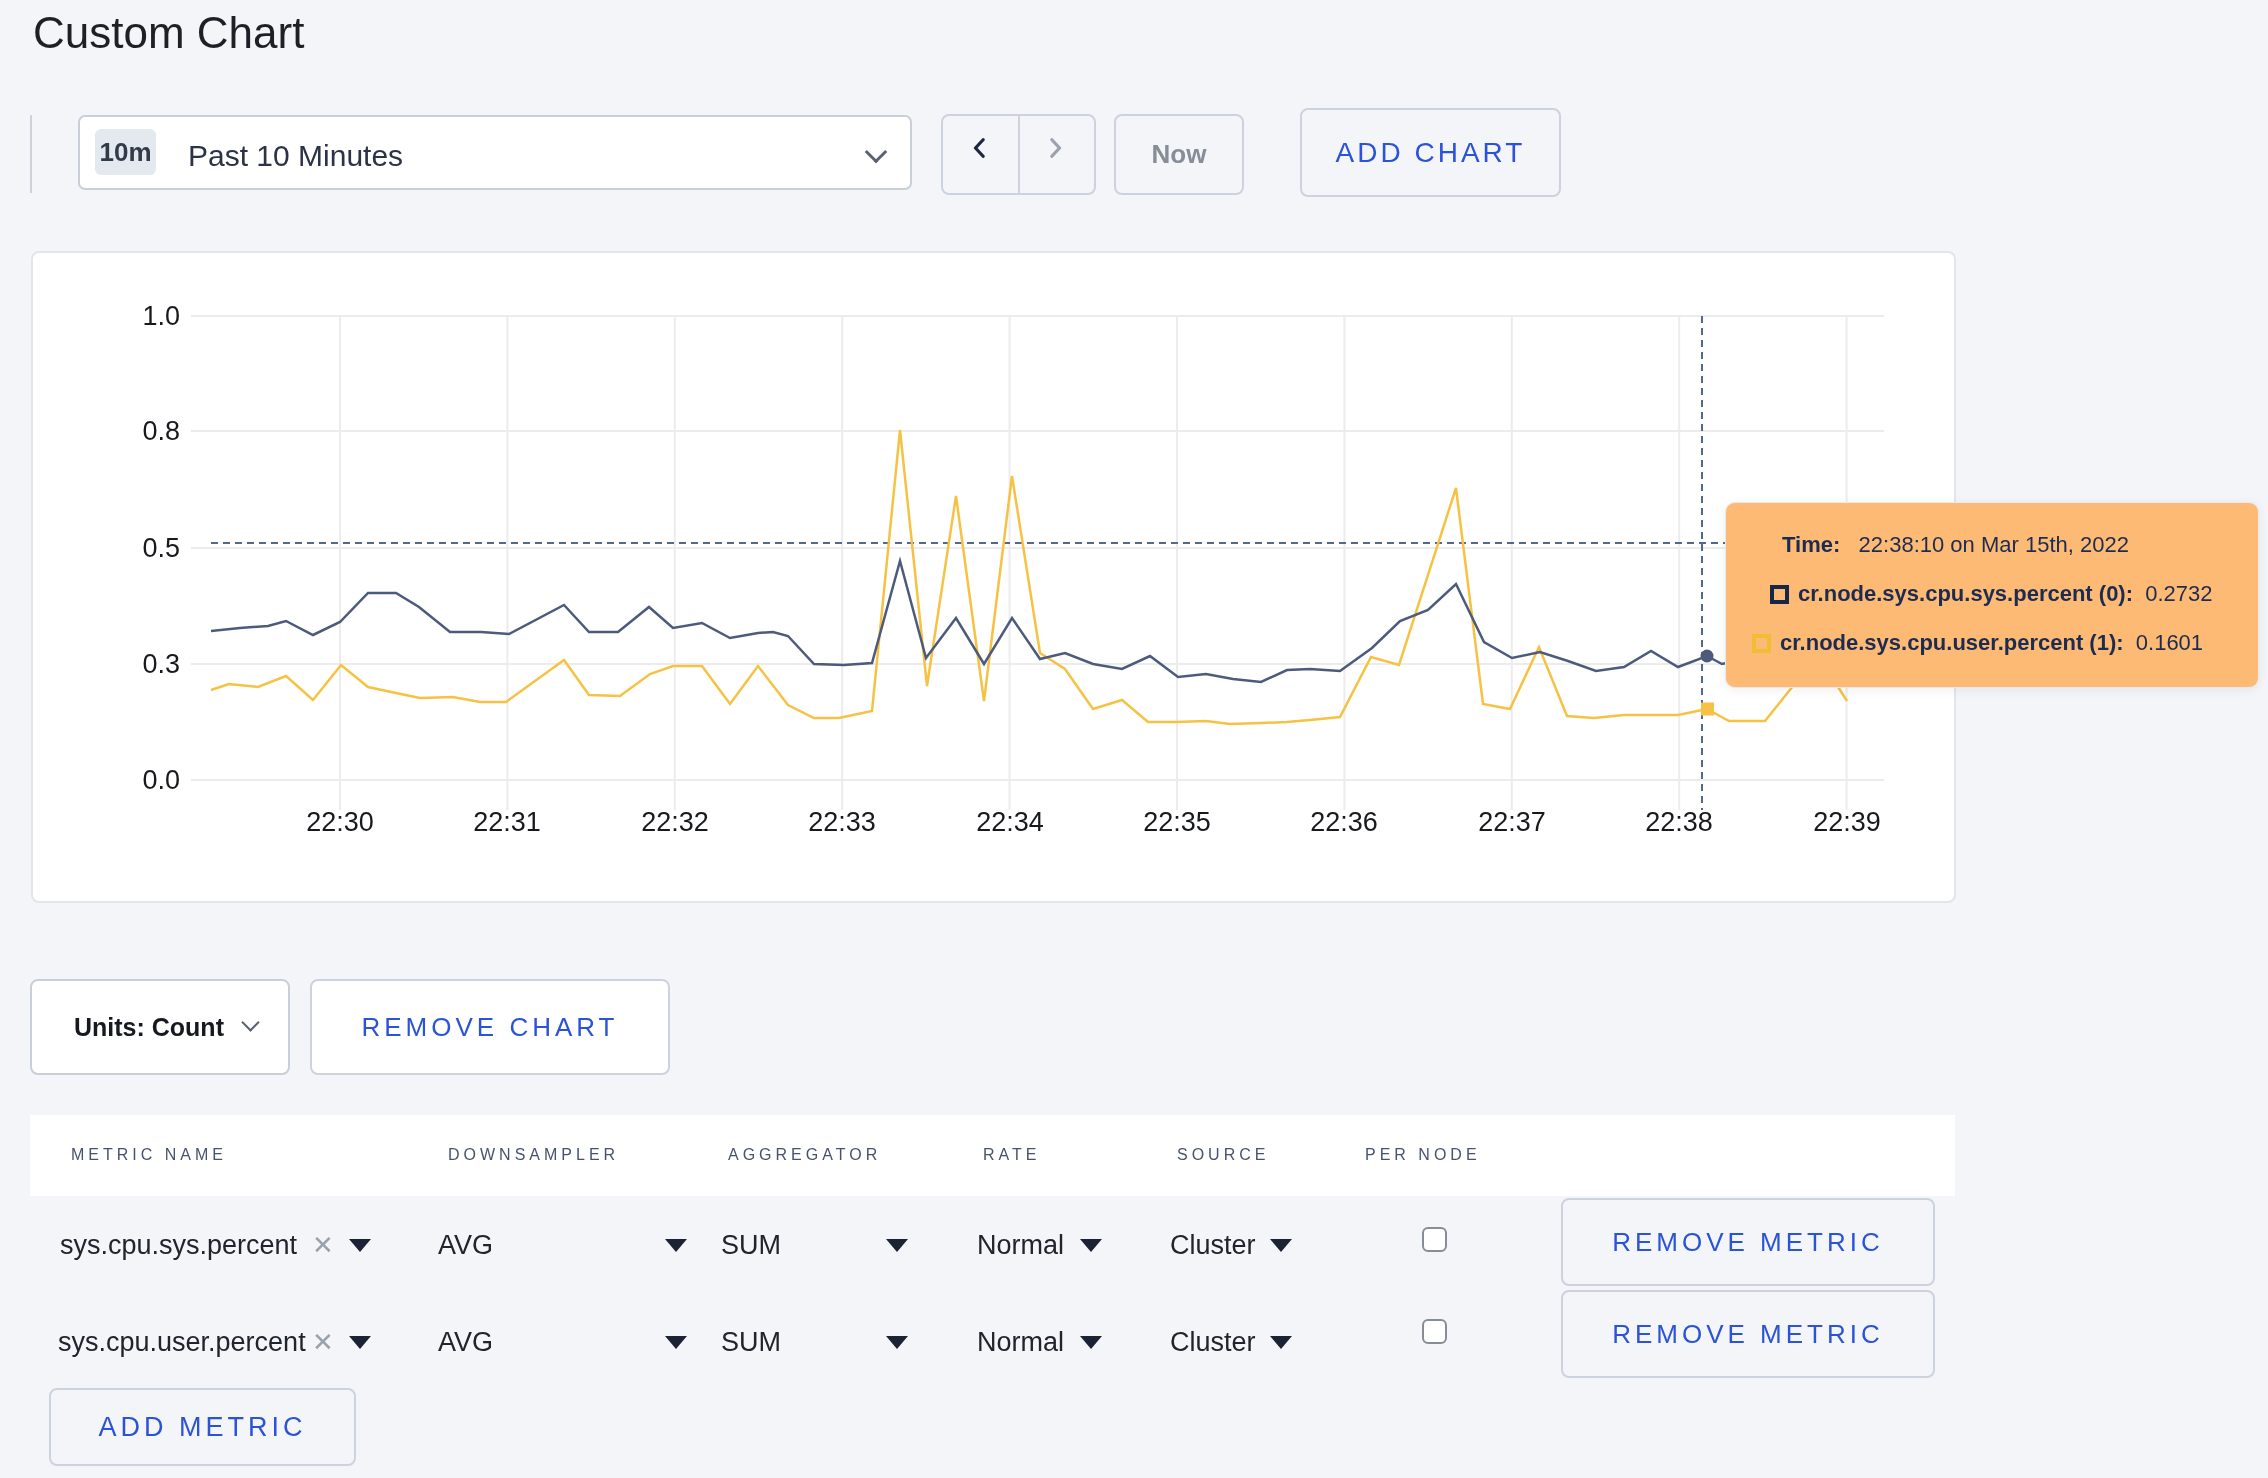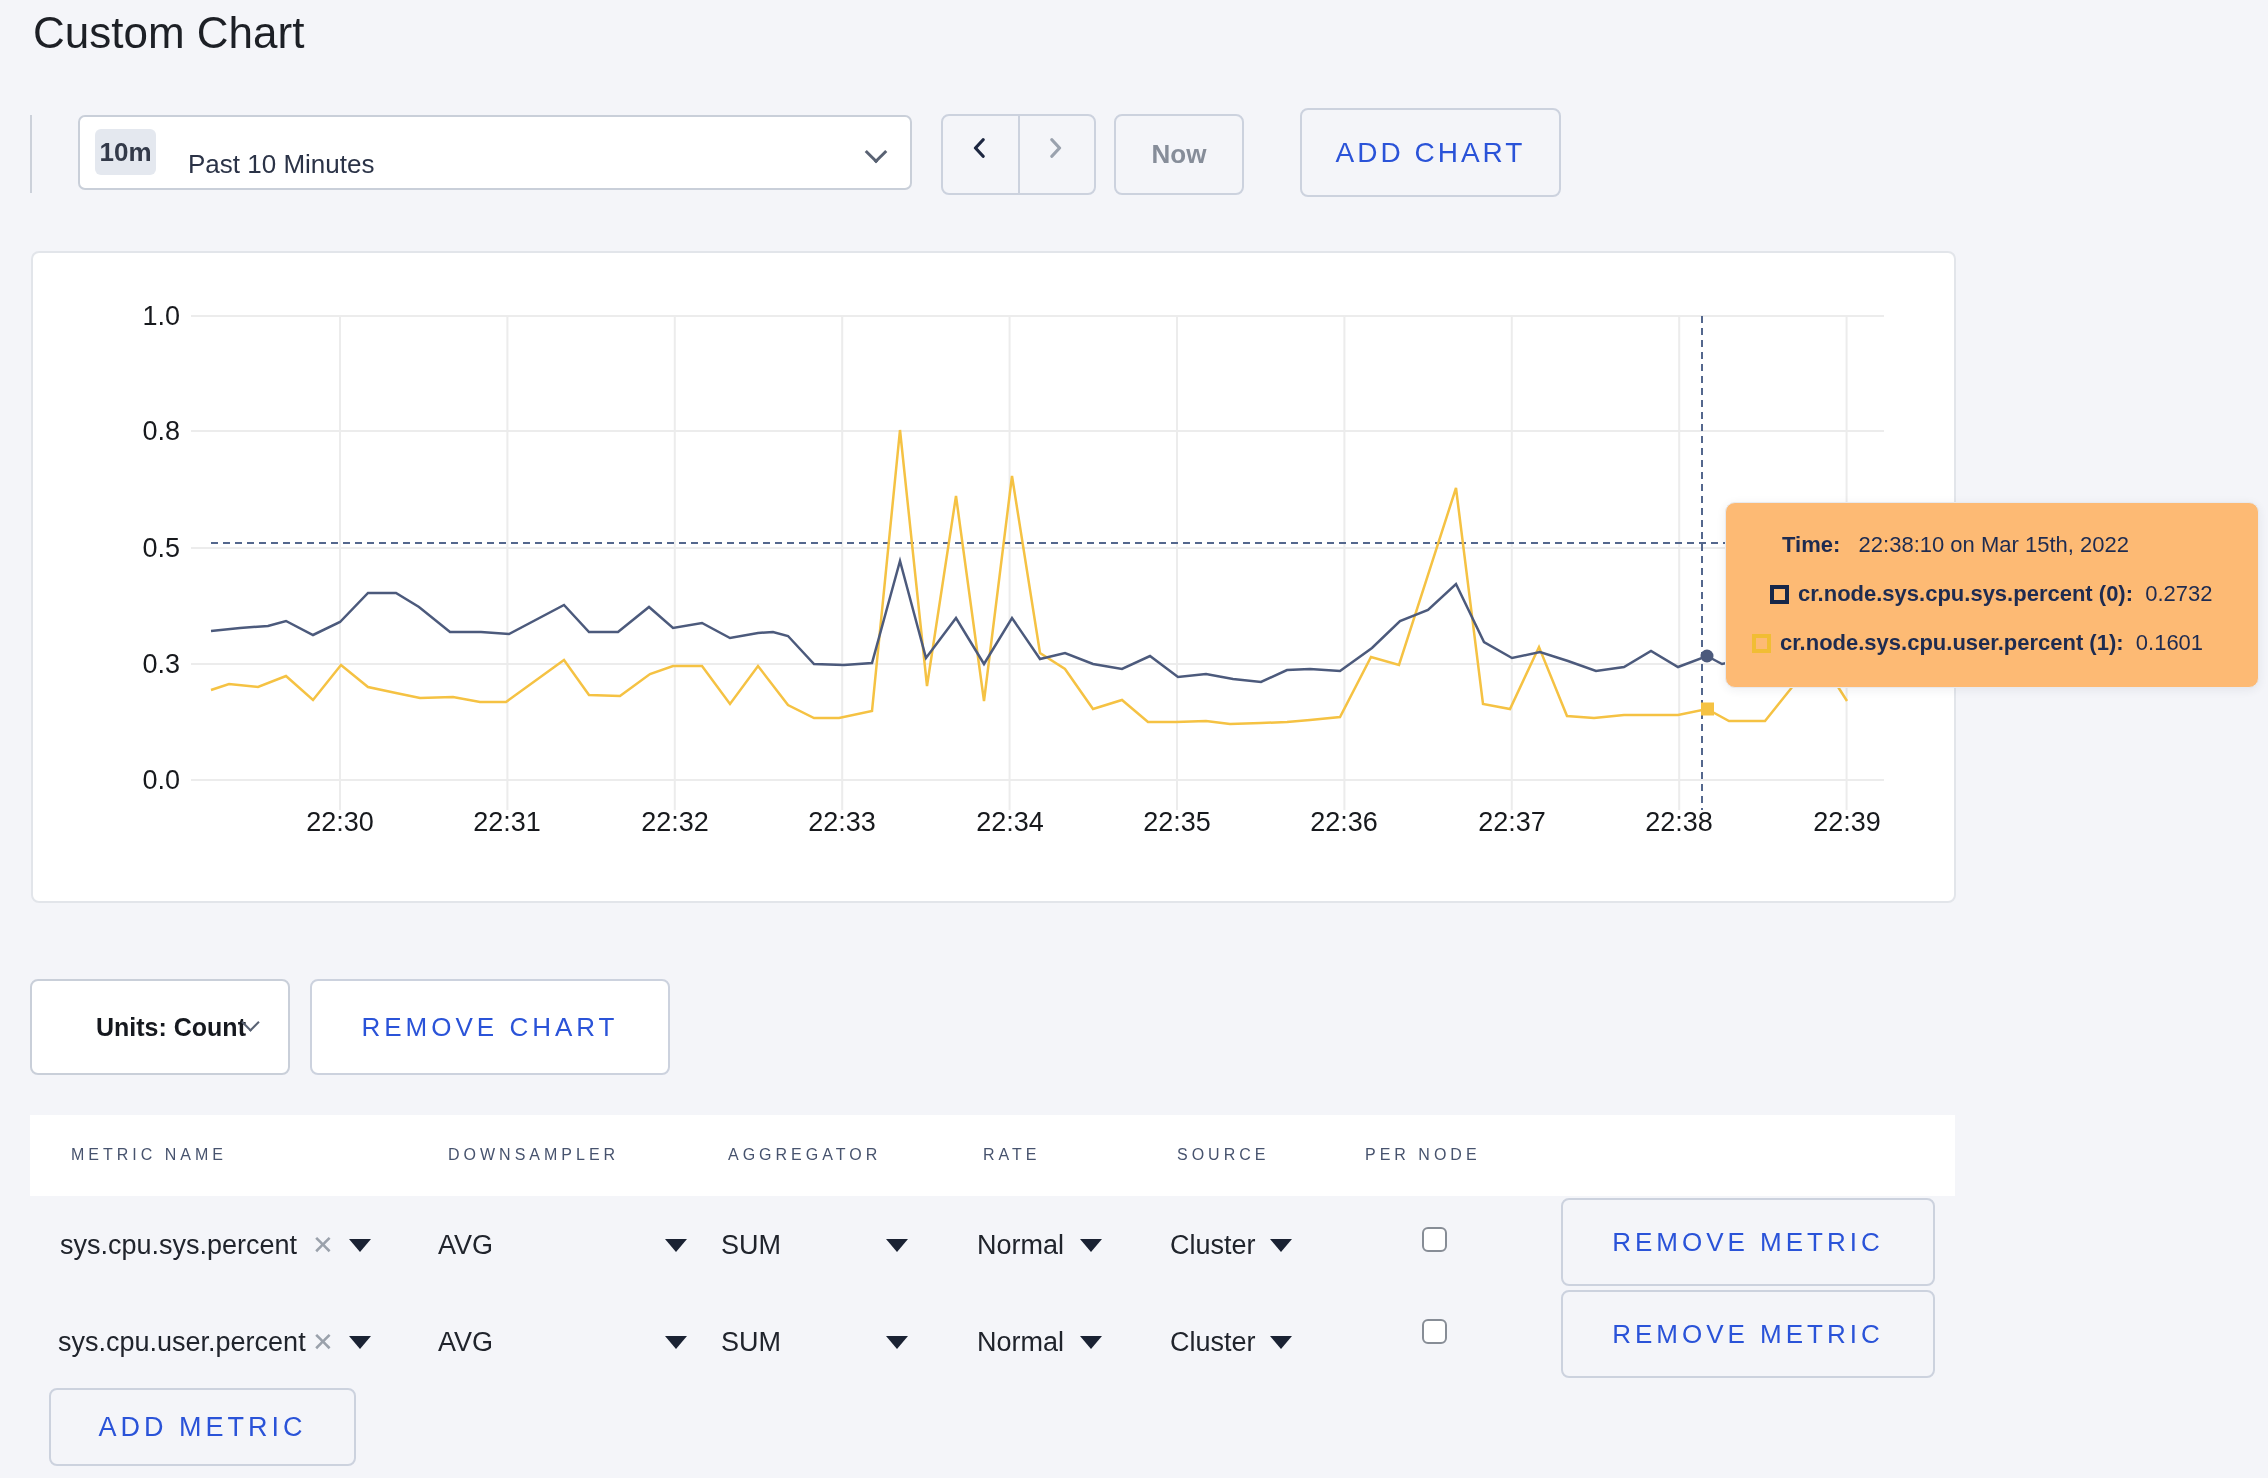--- a/index.html
+++ b/index.html
@@ -5,21 +5,21 @@
 * { margin:0; padding:0; box-sizing:border-box; }
 html,body { width:2268px; height:1478px; background:#f4f5f9; font-family:"Liberation Sans", sans-serif; position:relative; overflow:hidden; }
 .abs { position:absolute; }
 .btn { position:absolute; border:2px solid #ccd2de; border-radius:8px; display:flex; align-items:center; justify-content:center; }
 .blue { color:#2a53d8; letter-spacing:4px; }
 h1 { position:absolute; left:33px; top:8px; font-size:44px; font-weight:400; color:#1d2026; letter-spacing:0; }
 
 #tick { left:30px; top:115px; width:2px; height:78px; background:#ccd1da; }
 #sel { left:78px; top:115px; width:834px; height:75px; background:#fff; border:2px solid #c9cfd9; border-radius:7px; }
 #badge { left:95px; top:129px; width:61px; height:46px; background:#e4e8ef; border-radius:6px; display:flex; align-items:center; justify-content:center; font-size:26px; font-weight:bold; color:#333a49; }
-#sellab { left:188px; top:139px; font-size:26px; color:#2b3347;margin-top:10px; }
+#sellab { left:188px; top:139px; font-size:30px; color:#2b3347; }
 .chev { position:absolute; width:16px; height:16px; border-right:3px solid #596273; border-bottom:3px solid #596273; transform:rotate(45deg); }
 #arrows { left:941px; top:114px; width:155px; height:81px; border:2px solid #ccd2de; border-radius:8px; }
 #arrowdiv { left:1018px; top:116px; width:2px; height:77px; background:#ccd2de; }
 .arr { position:absolute; width:20px; height:20px; }
 #now { left:1114px; top:114px; width:130px; height:81px; font-size:26px; font-weight:bold; color:#868d99; }
 #addchart { left:1300px; top:108px; width:261px; height:89px; font-size:28px; letter-spacing:3px; }
 
 #card { left:31px; top:251px; width:1925px; height:652px; background:#fff; border:2px solid #e2e5ea; border-radius:8px; }
 
 #tip { left:1725px; top:502px; width:534px; height:186px; background:#fdba74; border:1px solid #e9eaee; border-radius:10px; box-shadow:0 2px 10px rgba(40,50,80,0.08); font-size:22px; color:#1e2b50; }
@@ -112,21 +112,21 @@
   <circle cx="1676" cy="405" r="6.5" fill="#4c5a7c"></circle>
   <rect x="1670" y="451.5" width="13" height="13" fill="#f5c243"></rect>
 </svg>
 
 <div class="abs" id="tip">
   <div class="trow" style="top:29px;"><b>Time:</b>&nbsp;&nbsp; 22:38:10 on Mar 15th, 2022</div>
   <div class="lrow" style="top:78px;padding-left:18px;"><span class="sq"></span><b>cr.node.sys.cpu.sys.percent (0):</b>&nbsp;&nbsp;0.2732</div>
   <div class="lrow" style="top:127px;text-align:center;"><span class="sq" style="border-color:#f1bd34;"></span><b>cr.node.sys.cpu.user.percent (1):</b>&nbsp;&nbsp;0.1601</div>
 </div>
 
-<div class="btn" id="units" style="justify-content:flex-start; padding-left:64px;">
+<div class="btn" id="units" style="justify-content:flex-start; padding-left:42px;">
     <span>Units: Count</span>
   </div>
 <div class="chev" style="left:244px; top:1016px; width:13px; height:13px; border-right-width:2.5px; border-bottom-width:2.5px;"></div>
 <div class="btn blue" id="rmchart">REMOVE CHART</div>
 
 <div class="abs" id="thead"></div>
 <div class="th" style="left:71px;">METRIC NAME</div>
 <div class="th" style="left:448px;">DOWNSAMPLER</div>
 <div class="th" style="left:728px;">AGGREGATOR</div>
 <div class="th" style="left:983px;">RATE</div>

